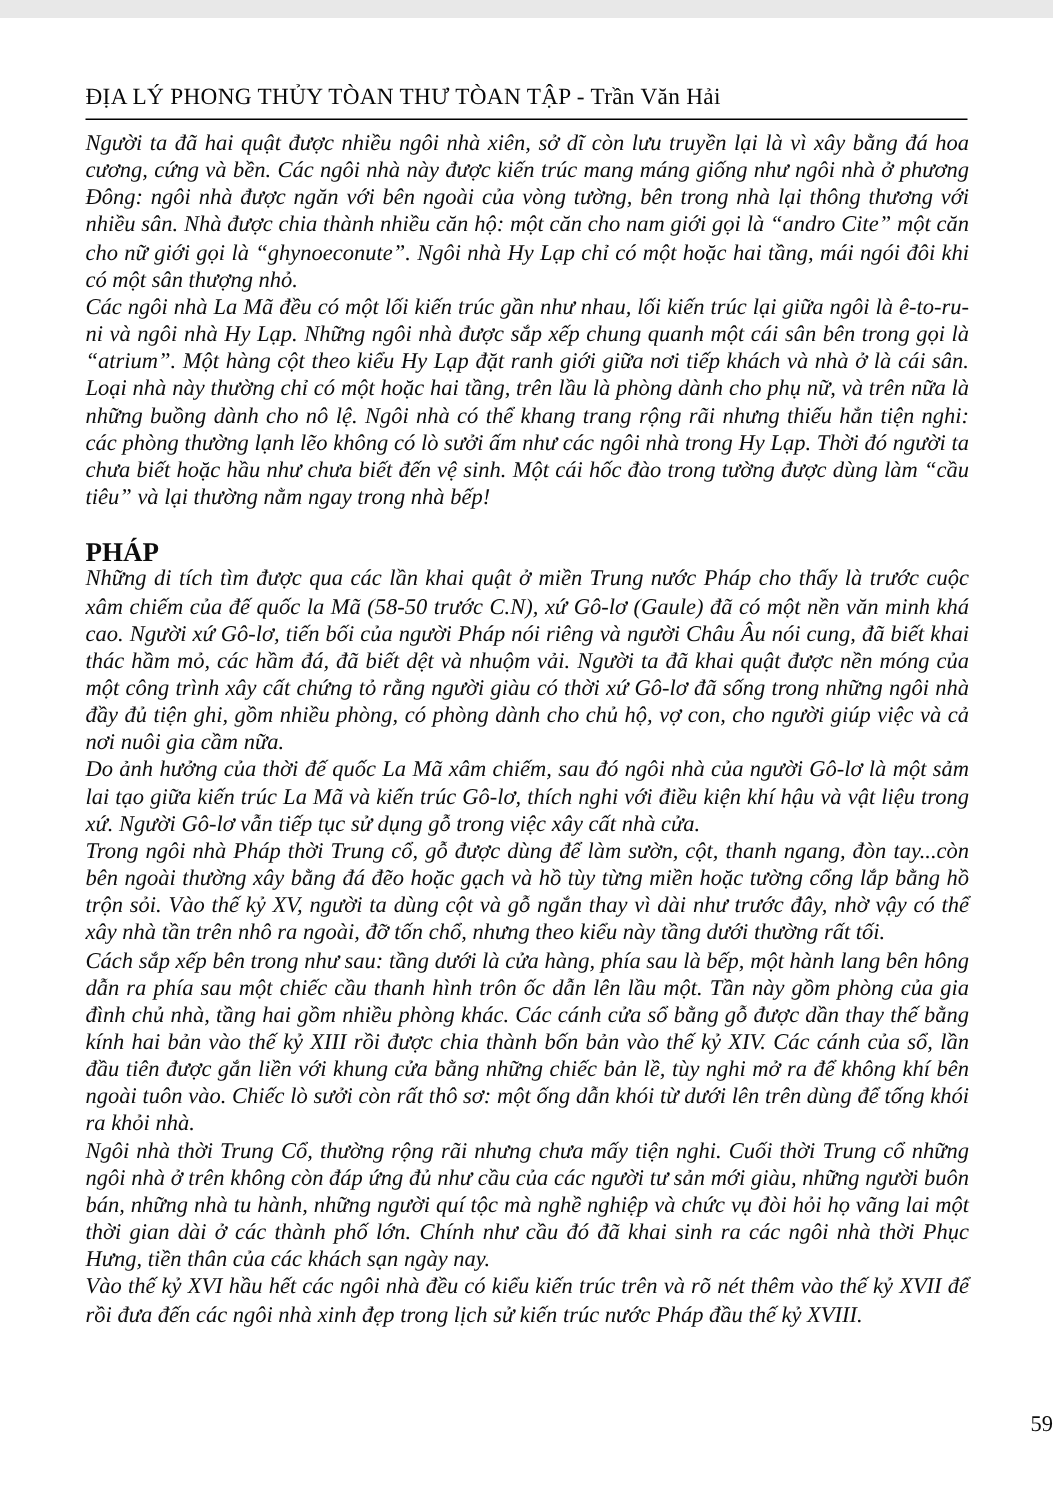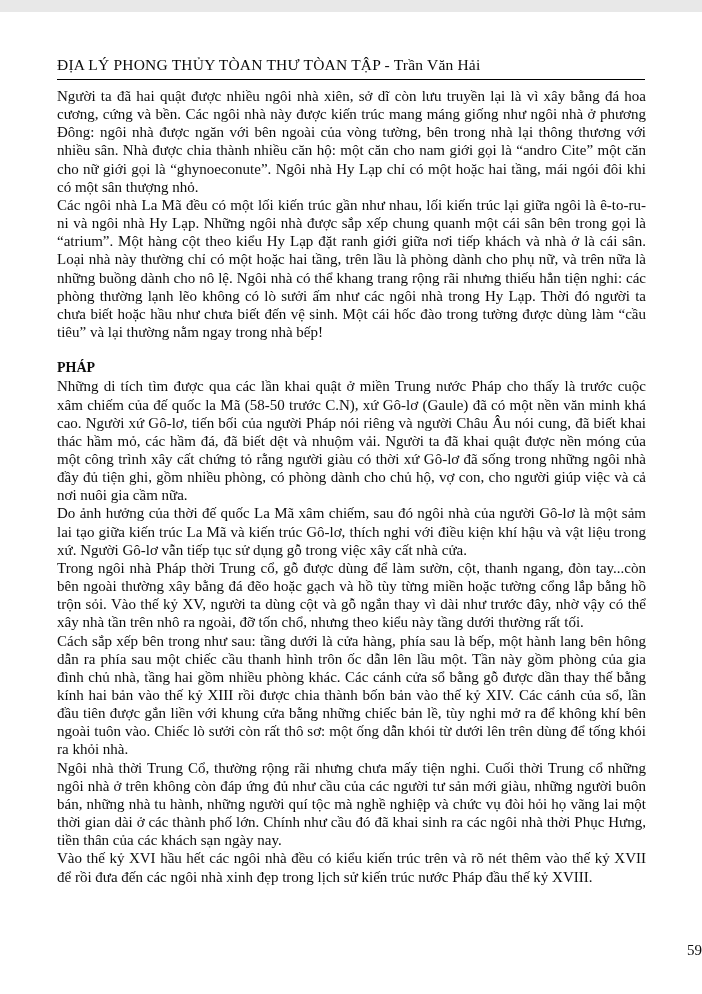--- a/index.html
+++ b/index.html
@@ -40,25 +40,26 @@
     top: 75px;
     width: 589px;
     font-size: 15px;
     line-height: 18.15px;
     text-align: justify;
     color: #0d0d0d;
   }
   .body-text p {
     margin: 0;
     padding: 0;
+    font-style: italic;
   }
   .section-heading {
     margin: 18px 0 0 0;
     padding: 0;
-    font-size: 14px;
+    font-size: 18px;
     font-weight: bold;
     text-align: left;
   }
   .footer {
     position: absolute;
     left: 0;
     top: 930px;
     width: 100%;
     text-align: right;
     font-size: 15px;

